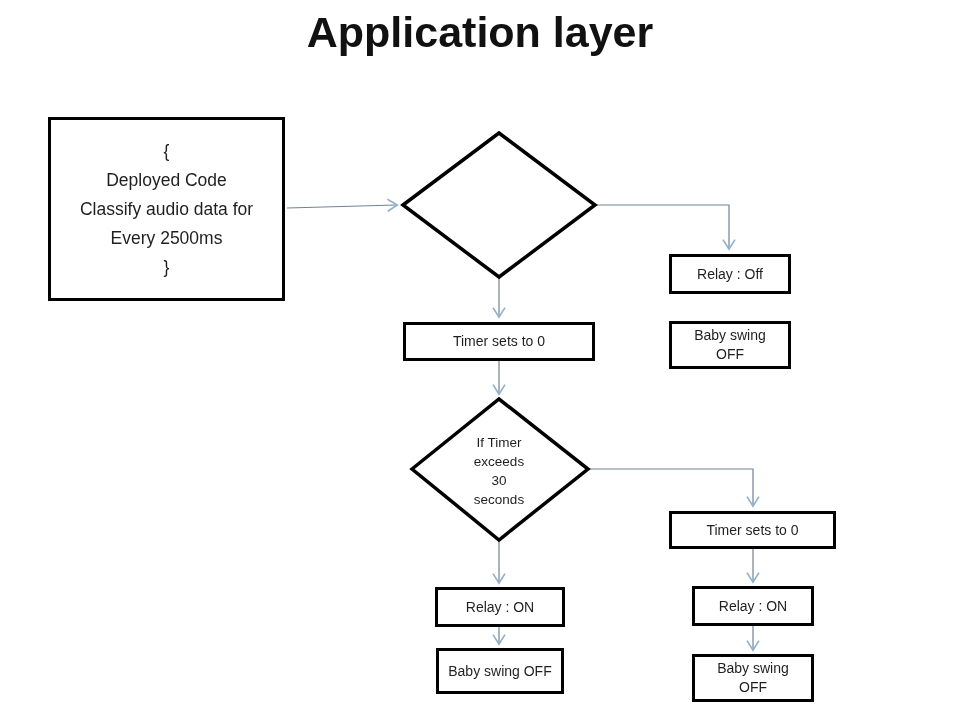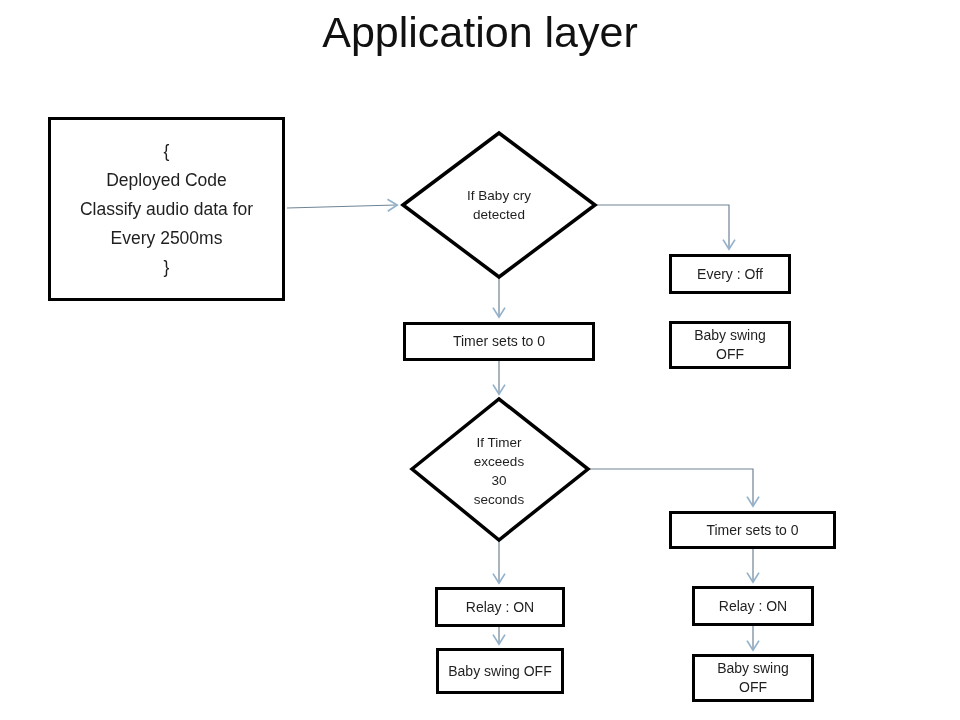--- a/index.html
+++ b/index.html
@@ -17,21 +17,21 @@
     left: 0; top: 0;
     width: 960px; height: 720px;
     z-index: 1;
   }
   .slide-title {
     position: absolute;
     left: 0; top: 8px;
     width: 960px;
     text-align: center;
     font-size: 43px;
-    font-weight: 400;
+    font-weight: 700;
     letter-spacing: 0px;
     color: #111111;
     z-index: 2;
     white-space: pre-line;
   }
   .node {
     position: absolute;
     box-sizing: border-box;
     border: 3px solid #000000;
     background: #ffffff;
@@ -86,39 +86,37 @@
     <polygon points="403,205 499,133 595,205 499,277" fill="#ffffff" stroke="#000000" stroke-width="3.5"></polygon>
     <polygon points="412,469 499,399 588,469 499,540" fill="#ffffff" stroke="#000000" stroke-width="3.5"></polygon>
   </svg>
 
   <div class="node big" style="left:48px; top:117px; width:237px; height:184px;">{
 Deployed Code
 Classify audio data for
 Every 2500ms
 }</div>
 
-  <div class="node small" style="left:669px; top:254px; width:122px; height:40px;">Every : Off</div>
+  <div class="node small" style="left:669px; top:254px; width:122px; height:40px;">Relay : Off</div>
 
   <div class="node small" style="left:669px; top:321px; width:122px; height:48px;">Baby swing
 OFF</div>
 
   <div class="node small" style="left:403px; top:322px; width:192px; height:39px;">Timer sets to 0</div>
 
   <div class="node small" style="left:669px; top:511px; width:167px; height:38px;">Timer sets to 0</div>
 
   <div class="node small" style="left:435px; top:587px; width:130px; height:40px;">Relay : ON</div>
 
   <div class="node small" style="left:436px; top:648px; width:128px; height:46px;">Baby swing OFF</div>
 
   <div class="node small" style="left:692px; top:586px; width:122px; height:40px;">Relay : ON</div>
 
   <div class="node small" style="left:692px; top:654px; width:122px; height:48px;">Baby swing
 OFF</div>
 
-  <div class="diamond-label" style="left:419px; top:186px; width:160px;">If Baby cry
-detected</div>
 
   <div class="diamond-label" style="left:419px; top:433px; width:160px;">If  Timer
 exceeds
 30
 seconds</div>
 
 </div>
 
 </body></html>

